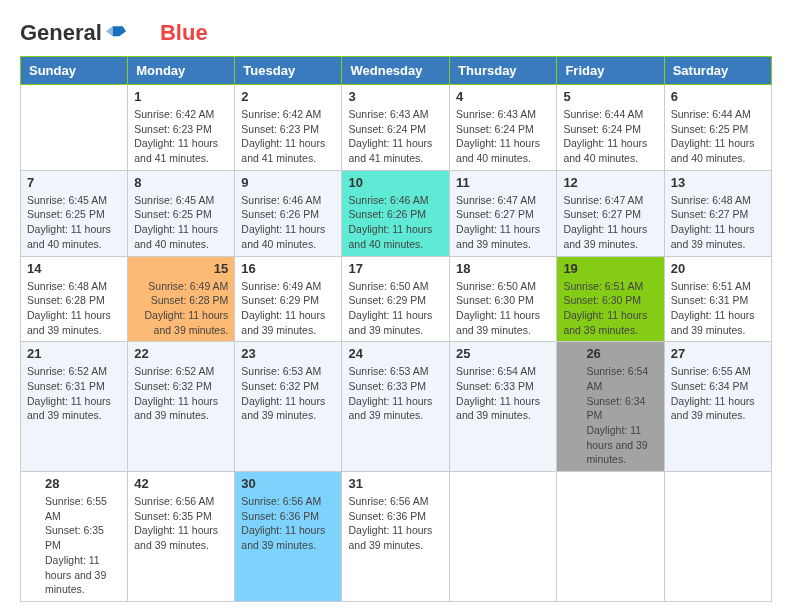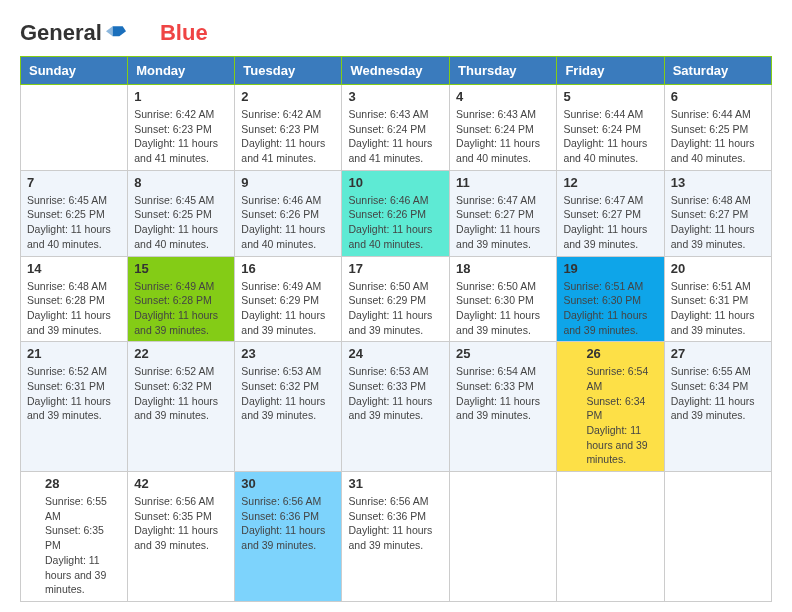--- a/index.html
+++ b/index.html
@@ -204,21 +204,21 @@
 Daylight: 11 hours and 39 minutes.</div>
         </td>
       </tr>
       <tr>
         <td style="background: rgb(255, 255, 255);">
           <div class="day-num">14</div>
           <div class="day-info" style="white-space: pre-line;">Sunrise: 6:48 AM
 Sunset: 6:28 PM
 Daylight: 11 hours and 39 minutes.</div>
         </td>
-        <td style="background: #84cc16;">
+        <td style="background: #fdba74; text-align: right;">
           <div class="day-num">15</div>
           <div class="day-info" style="white-space: pre-line;">Sunrise: 6:49 AM
 Sunset: 6:28 PM
 Daylight: 11 hours and 39 minutes.</div>
         </td>
         <td style="background: rgb(255, 255, 255);">
           <div class="day-num">16</div>
           <div class="day-info" style="white-space: pre-line;">Sunrise: 6:49 AM
 Sunset: 6:29 PM
 Daylight: 11 hours and 39 minutes.</div>
@@ -228,21 +228,21 @@
           <div class="day-info" style="white-space: pre-line;">Sunrise: 6:50 AM
 Sunset: 6:29 PM
 Daylight: 11 hours and 39 minutes.</div>
         </td>
         <td style="background: rgb(255, 255, 255);">
           <div class="day-num">18</div>
           <div class="day-info" style="white-space: pre-line;">Sunrise: 6:50 AM
 Sunset: 6:30 PM
 Daylight: 11 hours and 39 minutes.</div>
         </td>
-        <td style="background: #0ea5e9;">
+        <td style="background: #84cc16;">
           <div class="day-num">19</div>
           <div class="day-info" style="white-space: pre-line;">Sunrise: 6:51 AM
 Sunset: 6:30 PM
 Daylight: 11 hours and 39 minutes.</div>
         </td>
         <td style="background: rgb(255, 255, 255); margin-left: 40px;">
           <div class="day-num">20</div>
           <div class="day-info" style="white-space: pre-line;">Sunrise: 6:51 AM
 Sunset: 6:31 PM
 Daylight: 11 hours and 39 minutes.</div>
@@ -272,21 +272,21 @@
           <div class="day-info" style="white-space: pre-line;">Sunrise: 6:53 AM
 Sunset: 6:33 PM
 Daylight: 11 hours and 39 minutes.</div>
         </td>
         <td style="background: rgb(240, 245, 251);">
           <div class="day-num">25</div>
           <div class="day-info" style="white-space: pre-line;">Sunrise: 6:54 AM
 Sunset: 6:33 PM
 Daylight: 11 hours and 39 minutes.</div>
         </td>
-        <td style="background: #fde047; padding-left: 29px;">
+        <td style="background: #a3a3a3; padding-left: 29px;">
           <div class="day-num">26</div>
           <div class="day-info" style="white-space: pre-line;">Sunrise: 6:54 AM
 Sunset: 6:34 PM
 Daylight: 11 hours and 39 minutes.</div>
         </td>
         <td style="background: rgb(240, 245, 251);">
           <div class="day-num">27</div>
           <div class="day-info" style="white-space: pre-line;">Sunrise: 6:55 AM
 Sunset: 6:34 PM
 Daylight: 11 hours and 39 minutes.</div>

